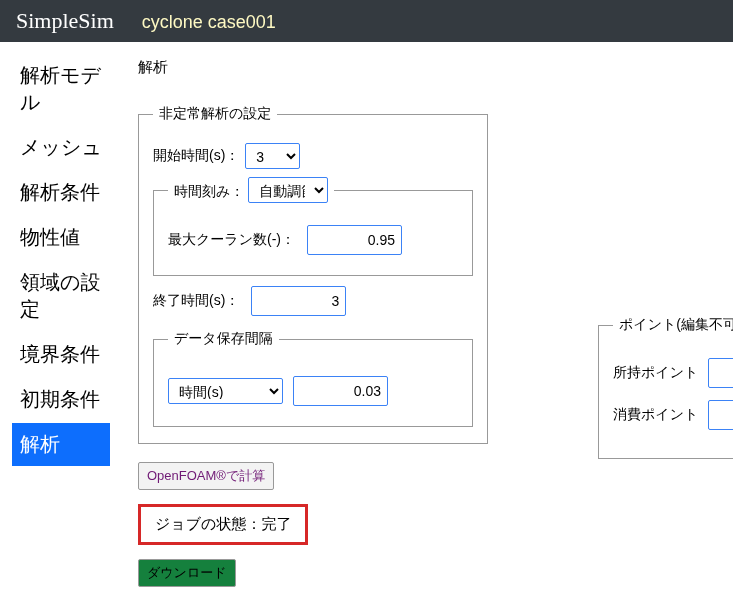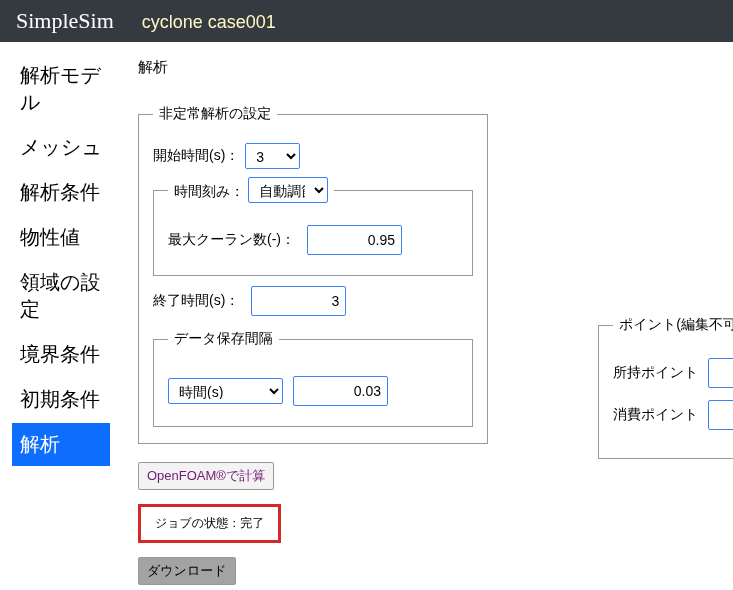--- a/index.html
+++ b/index.html
@@ -106,40 +106,40 @@
       top: 274px;
       width: 220px;
     }
     .points-box .row {
       justify-content: space-between;
       margin: 12px 0;
     }
     .points-box input { width: 95px; }
     .btn {
       border: 1px solid #999;
-      background: #a3a3a3;
+      background: #15803d;
       padding: 4px 8px;
       font-size: 13px;
       border-radius: 2px;
       cursor: pointer;
     }
     .btn:disabled {
       color: #701a75;
       background: #f3f3f3;
       cursor: default;
     }
     .calc-btn {
       margin-top: 18px;
     }
     .status-box {
       margin-top: 14px;
       border: 3px solid #d62828;
       padding: 8px 14px;
       display: inline-block;
-      font-size: 12px;
+      font-size: 15px;
     }
     .download-btn {
       margin-top: 14px;
     }
     .sel-start { width: 55px; }
     .sel-timestep { width: 80px; }
     .in-courant { width: 95px; margin-left: 6px;}
     .in-endtime { width: 95px; margin-left: 6px;}
     .sel-dsunit { width: 115px; }
     .in-dsval { width: 95px; }

